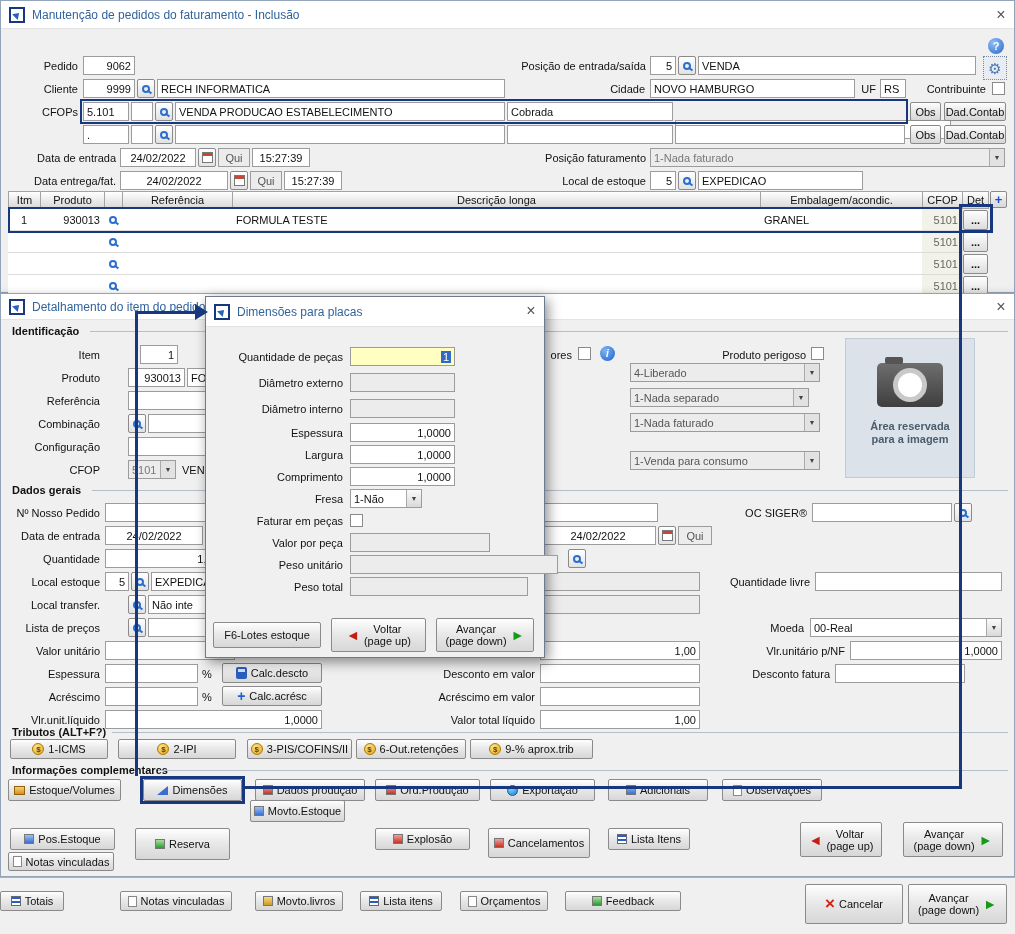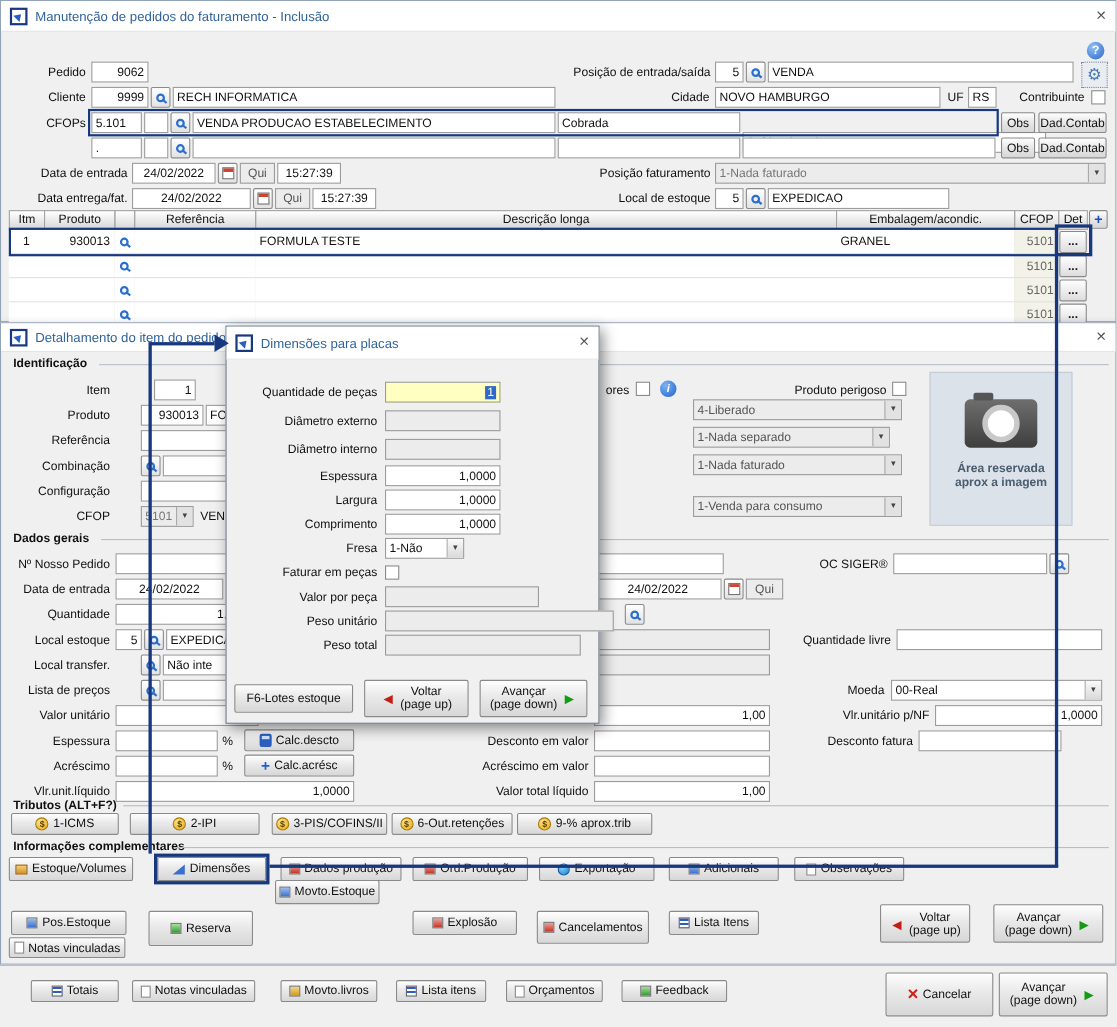--- a/index.html
+++ b/index.html
@@ -282,21 +282,21 @@
     </div>
   <div class="fld dis combo" style="left:630px;top:131px;width:190px">
       <span style="color:#555">1-Venda para consumo</span>
       <span class="arr"></span>
     </div>
 
   <div class="imgarea" style="left:845px;top:18px;width:130px;height:140px"></div>
   <div class="cam" style="left:877px;top:43px"></div>
   <div class="imgtxt" style="left:845px;top:100px;width:130px">
     <div>Área reservada</div>
-    <div>aprox a imagem</div>
+    <div>para a imagem</div>
   </div>
 
   <div class="sect" style="left:12px;top:164px">Dados gerais</div>
   <div class="sline" style="left:92px;top:170px;width:916px"></div>
 
   <div class="lbl r" style="left:0;top:183px;width:100px">Nº Nosso Pedido</div>
   <div class="fld" style="left:105px;top:183px;width:553px"></div>
   <div class="lbl r" style="left:715px;top:183px;width:92px">OC SIGER®</div>
   <div class="fld" style="left:812px;top:183px;width:140px"></div>
   <div class="magbtn" style="left:954px;top:183px">
@@ -470,41 +470,41 @@
       </span>
       <span class="arrR"></span>
     </div>
   <div class="btn" style="left:8px;top:532px;width:106px;height:19px">
       <span class="docicon"></span>
       <span>Notas vinculadas</span>
     </div>
 </div>
 
 <div class="abs" style="left:0;top:877px;width:1015px;height:57px;background:#f0f0f0;border-top:1px solid #aab4c0;z-index:12"></div>
-<div class="btn" style="left:28px;top:891px;width:80px;height:20px;z-index:13">
+<div class="btn" style="left:0;top:891px;width:64px;height:20px;z-index:13">
     <span class="listicon"></span>
     <span>Totais</span>
   </div>
 <div class="btn" style="left:120px;top:891px;width:112px;height:20px;z-index:13">
     <span class="docicon"></span>
     <span>Notas vinculadas</span>
   </div>
 <div class="btn" style="left:255px;top:891px;width:88px;height:20px;z-index:13">
     <span class="ic ic-gold"></span>
     <span>Movto.livros</span>
   </div>
 <div class="btn" style="left:360px;top:891px;width:82px;height:20px;z-index:13">
     <span class="listicon"></span>
     <span>Lista itens</span>
   </div>
 <div class="btn" style="left:460px;top:891px;width:88px;height:20px;z-index:13">
     <span class="docicon"></span>
     <span>Orçamentos</span>
   </div>
-<div class="btn" style="left:565px;top:891px;width:96px;height:20px;z-index:13">
+<div class="btn" style="left:565px;top:891px;width:116px;height:20px;z-index:13">
     <span class="ic ic-green"></span>
     <span>Feedback</span>
   </div>
 <div class="btn" style="left:805px;top:884px;width:98px;height:40px;z-index:13">
     <span class="xred"></span>
     <span>Cancelar</span>
   </div>
 <div class="btn" style="left:908px;top:884px;width:99px;height:40px;z-index:13">
     <span class="col">
       <span>Avançar</span>

